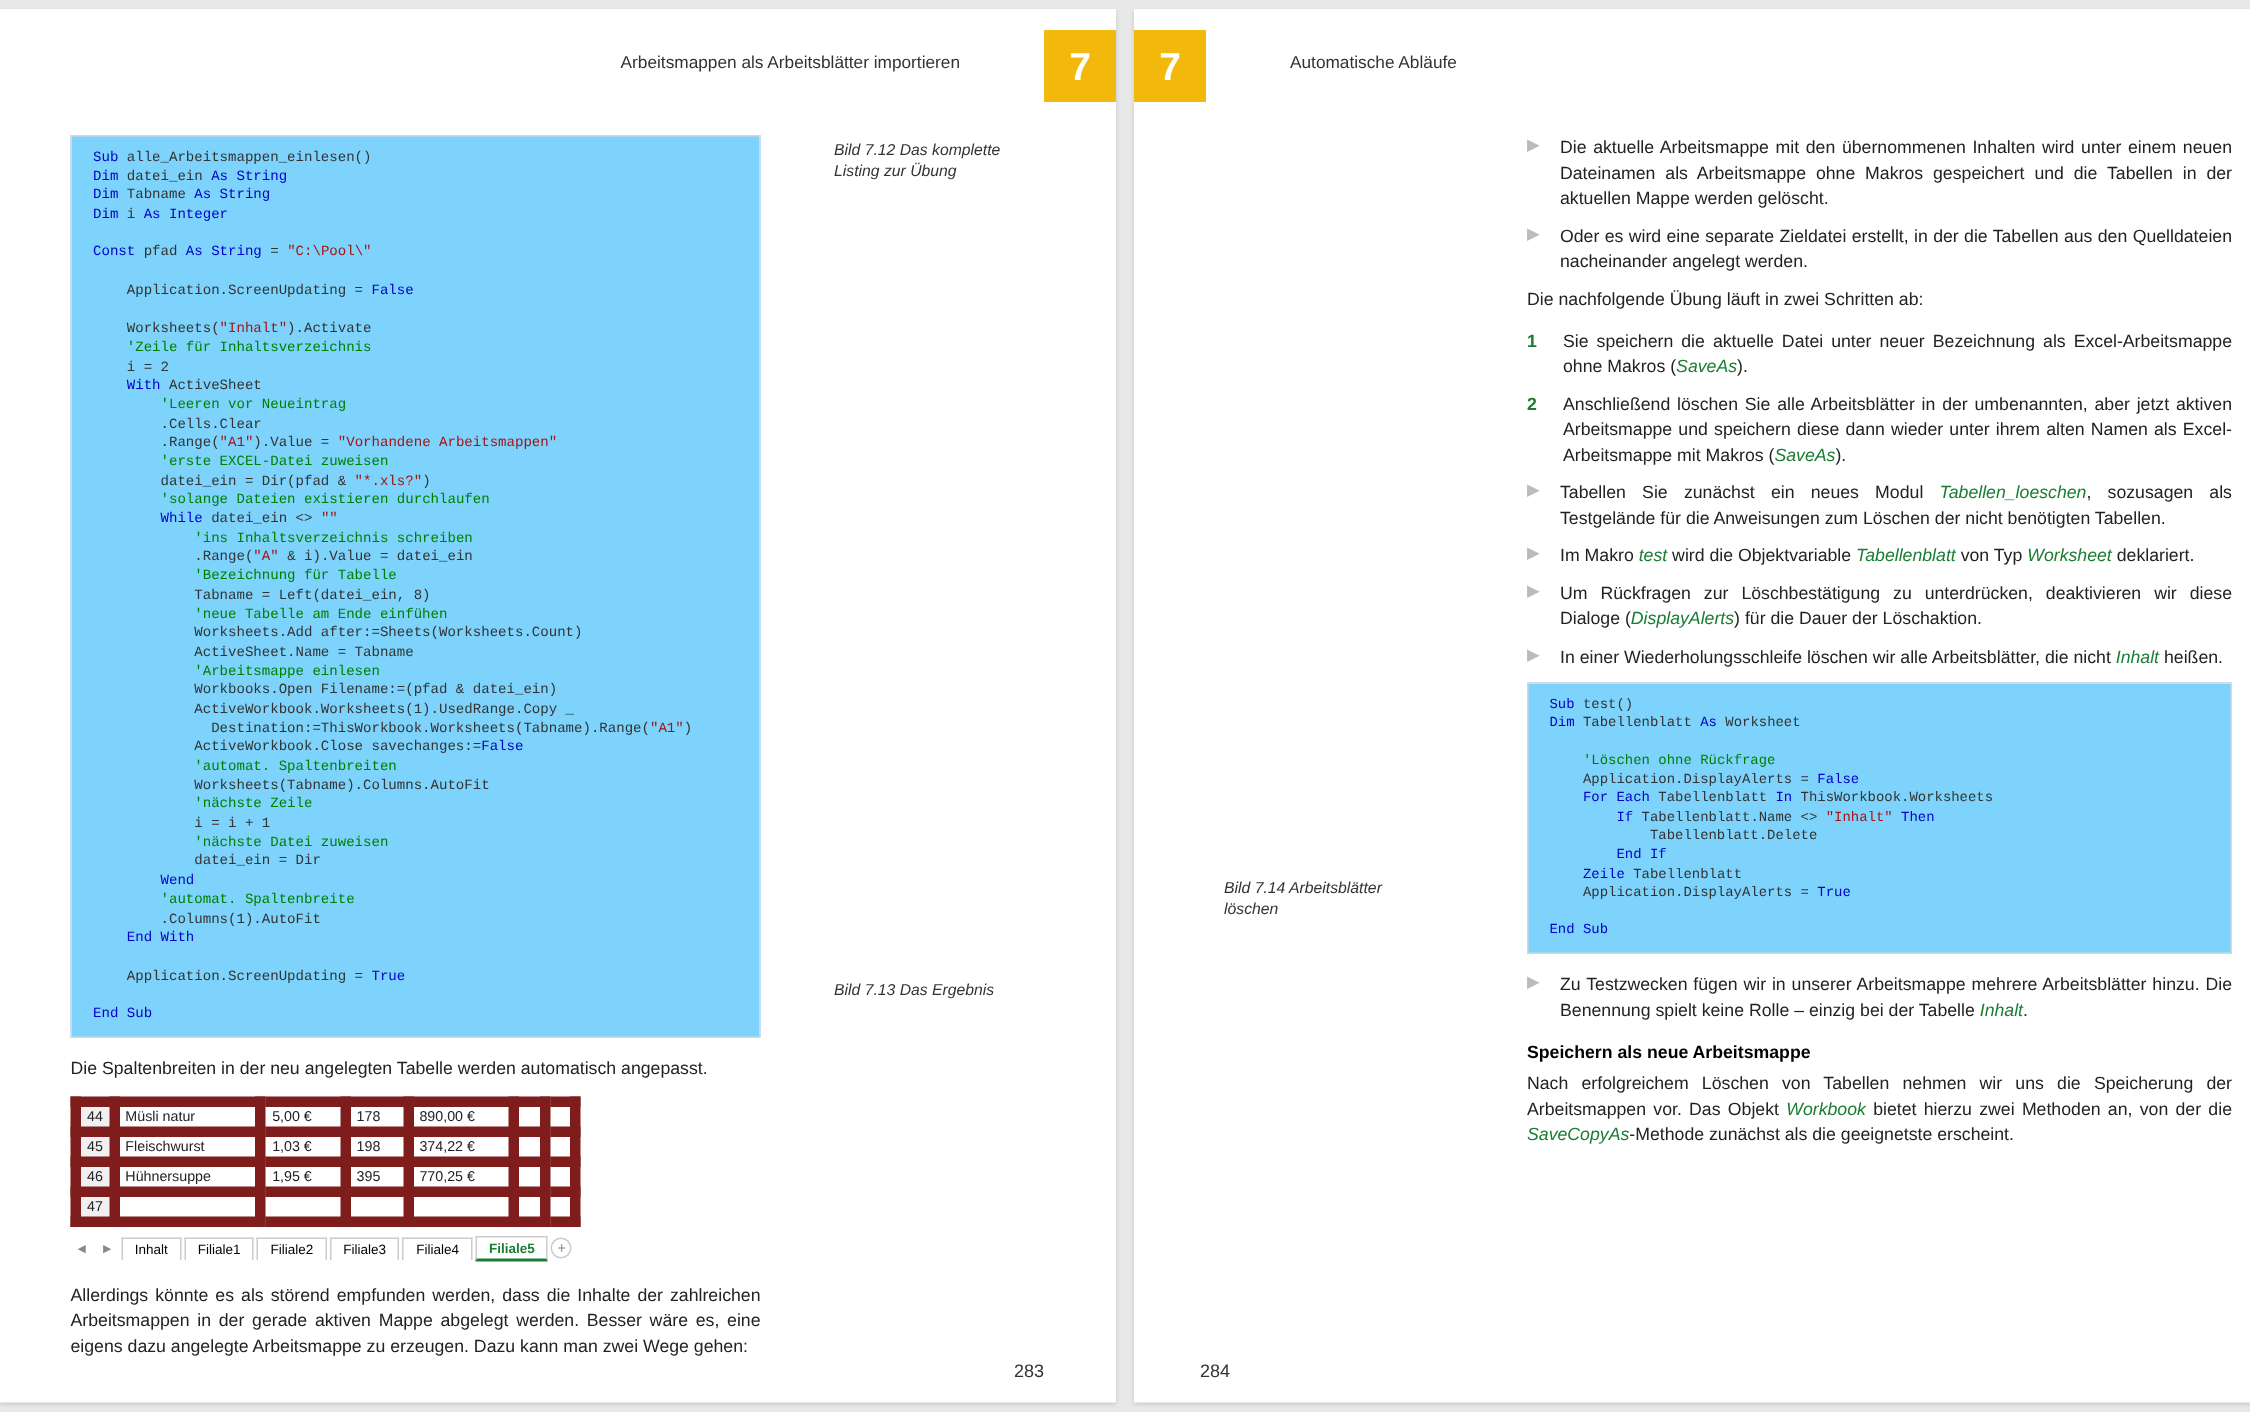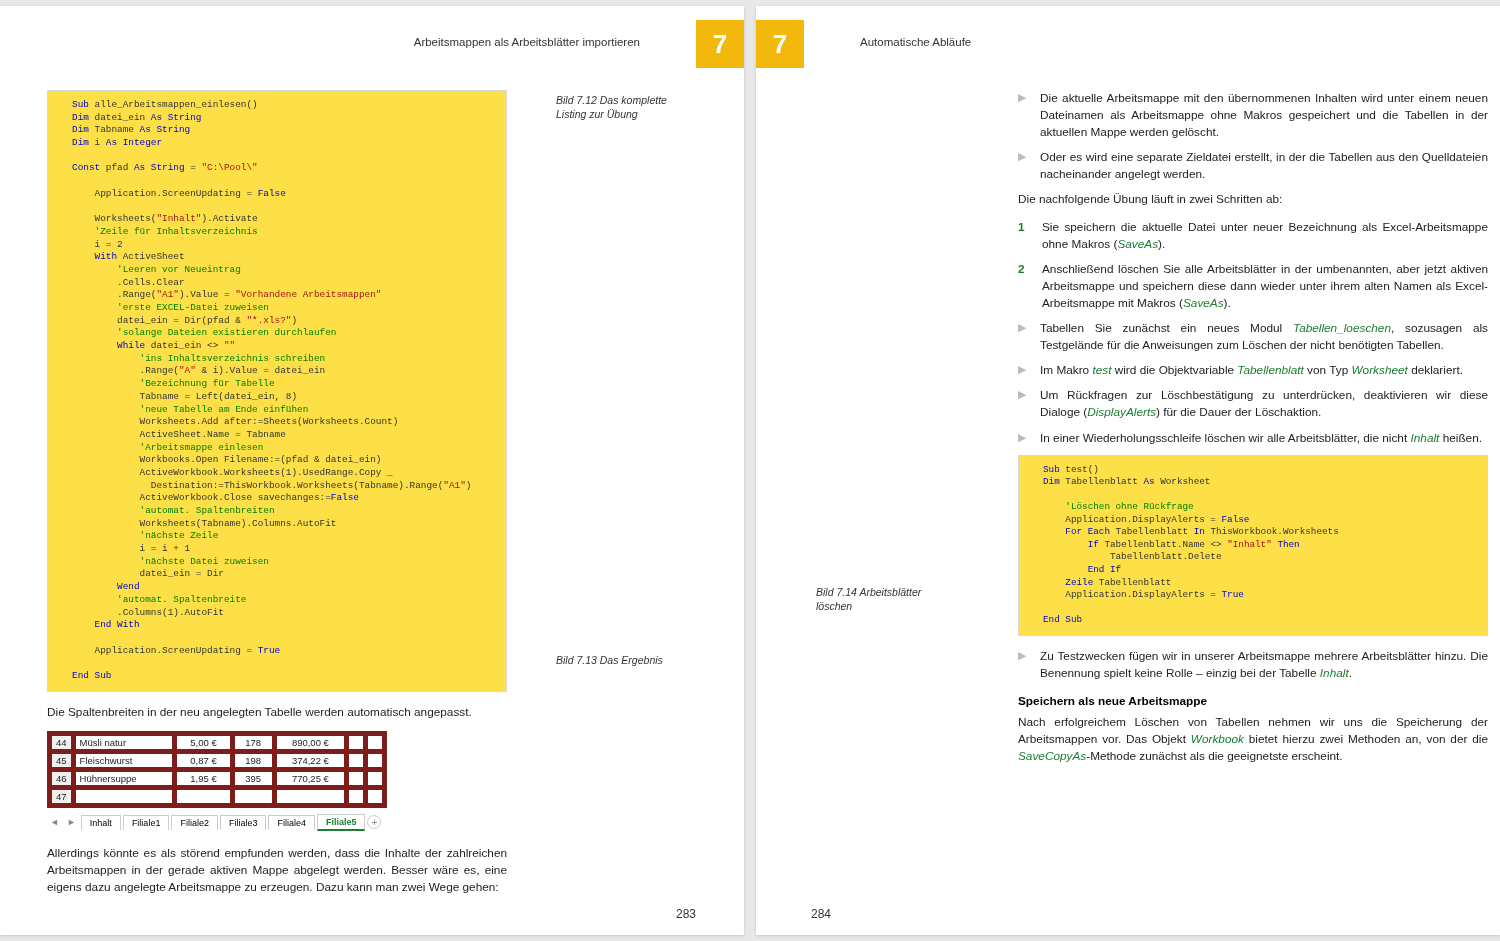--- a/index.html
+++ b/index.html
@@ -8,32 +8,32 @@
   .page { background: #fff; width: 745px; height: 929px; position: relative; box-shadow: 0 1px 3px rgba(0,0,0,.15); padding: 32px 48px 40px 48px; }
   .page-right { padding: 32px 48px 40px 52px; }
   .running-head { position: absolute; top: 30px; font-size: 11.5px; color: #333; }
   .running-head.left { right: 104px; }
   .running-head.right { left: 104px; }
   .chap-badge { position: absolute; top: 14px; width: 48px; height: 48px; background: #f2b90c; color: #fff; display:flex; align-items:center; justify-content:center; font-size: 26px; font-weight: 700; }
   .chap-badge.left { right: 0; }
   .chap-badge.right { left: 0; }
   .page-num { position: absolute; bottom: 14px; font-size: 12px; color: #333; }
   .page-num.left { right: 48px; }
-  .page-num.right { left: 55px; }
+  .page-num.right { left: 44px; }
   .content-left { margin-top: 52px; }
-  .code-block { border: 1px solid #d8d8d8; background: #fde047; padding: 8px 24px; font-family: Consolas, "Courier New", monospace; font-size: 9.4px; line-height: 1.35; white-space: pre; color: #333; margin-bottom: 12px; width: 460px; }
+  .code-block { border: 1px solid #d8d8d8; background: #7dd3fc; padding: 8px 14px; font-family: Consolas, "Courier New", monospace; font-size: 9.4px; line-height: 1.35; white-space: pre; color: #333; margin-bottom: 12px; width: 460px; }
   .code-block .kw { color: #0000c8; }
   .code-block .cm { color: #008000; }
   .code-block .st { color: #a31515; }
   .caption { position: absolute; font-size: 10.5px; font-style: italic; color: #333; line-height: 1.3; width: 140px; }
   .body-text { font-size: 11.8px; line-height: 1.45; color: #222; text-align: justify; width: 460px; margin-bottom: 10px; }
   .excel-table { width: 340px; border-collapse: collapse; font-size: 9.5px; color: #222; margin: 8px 0 6px 0; }
-  .excel-table td { border: 5px solid #7f1d1d; padding: 1px 4px; height: 14px; }
+  .excel-table td { border: 7px solid #7f1d1d; padding: 1px 4px; height: 14px; }
   .excel-table td.rownum { background:#f0f0f0; width:22px; text-align:center; }
-  .excel-table td.right { text-align:center; }
+  .excel-table td.right { text-align:left; }
   .excel-tabs { display:flex; align-items:center; font-size:9px; gap:2px; margin-bottom:14px; }
   .excel-tabs .nav { color:#888; padding:0 3px; }
   .excel-tabs .tab { border:1px solid #ccc; border-bottom:none; padding:2px 8px; background:#fff; }
   .excel-tabs .tab.active { font-weight:700; color:#1a7d32; border-bottom:2px solid #1a7d32; }
   .excel-tabs .plus { color:#888; border:1px solid #ccc; border-radius:50%; width:14px; height:14px; display:flex; align-items:center; justify-content:center; font-size:10px; }
   .content-right { margin-top: 52px; margin-left: 210px; width: 470px; }
   .bullet-row { display:flex; gap:10px; margin-bottom:8px; font-size:11.8px; line-height:1.45; color:#222; text-align:justify; }
   .bullet-row .arrow { color:#bbb; font-size:11px; flex:0 0 12px; }
   .h3-green { color:#1a7d32; font-weight:700; font-size:13px; margin:18px 0 10px 0; }
   .num-row { display:flex; gap:12px; margin-bottom:8px; font-size:11.8px; line-height:1.45; color:#222; text-align:justify; }
@@ -111,21 +111,21 @@
               <td>Müsli natur</td>
               <td class="right">5,00 €</td>
               <td class="right">178</td>
               <td class="right">890,00 €</td>
               <td></td>
               <td></td>
             </tr>
         <tr>
               <td class="rownum">45</td>
               <td>Fleischwurst</td>
-              <td class="right">0,87 €</td>
+              <td class="right">1,03 €</td>
               <td class="right">198</td>
               <td class="right">374,22 €</td>
               <td></td>
               <td></td>
             </tr>
         <tr>
               <td class="rownum">46</td>
               <td>Hühnersuppe</td>
               <td class="right">1,95 €</td>
               <td class="right">395</td>

